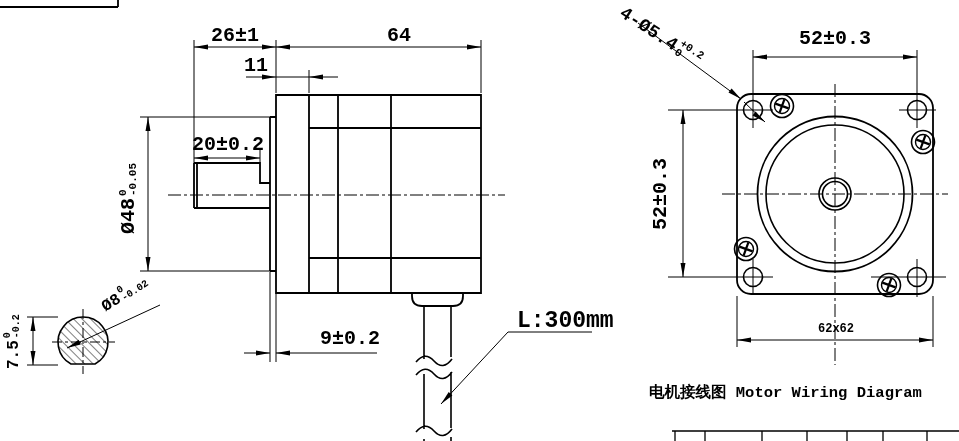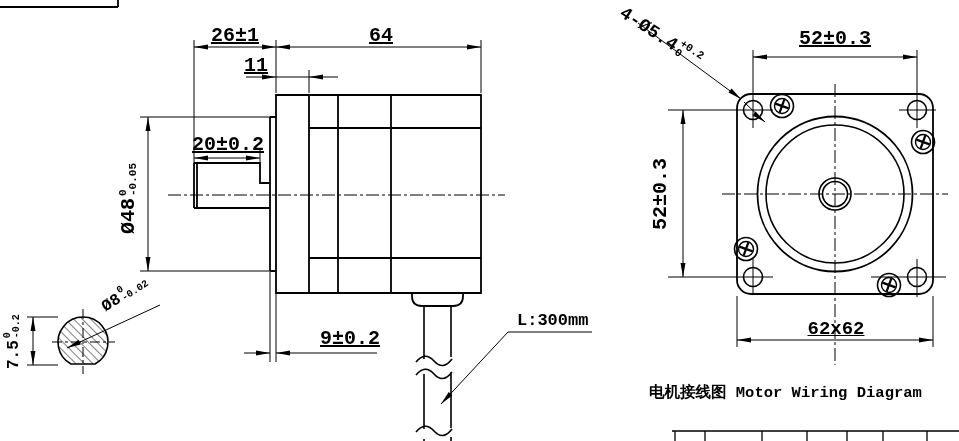--- a/index.html
+++ b/index.html
@@ -4,21 +4,21 @@
 <style>
   html,body{margin:0;padding:0;background:#fff;}
   #stage{position:relative;width:959px;height:441px;background:#fff;overflow:hidden;
          font-family:"Liberation Mono","DejaVu Sans Mono",monospace;}
   svg{position:absolute;left:0;top:0;}
   .dim{position:absolute;display:flex;align-items:flex-start;white-space:nowrap;
        font-weight:bold;color:#000;font-size:20px;line-height:20px;}
   .dim .m{display:inline-block;}
   .tol{display:inline-flex;flex-direction:column;font-size:11px;line-height:10px;
        font-weight:bold;margin-left:2px;margin-top:-1px;}
-  .ctr{justify-content:center;text-align:center;text-decoration:underline;}
+  .ctr{justify-content:center;text-align:center;}
   .rot90{transform:rotate(-90deg);transform-origin:0 0;}
   .cjk{font-family:"Liberation Mono","DejaVu Sans",sans-serif;}
 </style>
 </head>
 <body>
 
 <div id="stage">
 
 <svg width="959" height="441" viewBox="0 0 959 441">
   <defs>
@@ -152,40 +152,40 @@
   </g>
 
   <g>
     <path d="M672,431 H959 M675,431 V441 M705,431 V441 M762,431 V441 M807,431 V441 M847,431 V441 M883,431 V441 M927,431 V441" stroke="#000" stroke-width="1.3" fill="none"></path>
   </g>
 </svg>
 
 <div class="dim ctr" style="left:200px;top:26px;width:70px;">
   <span class="m">26±1</span>
 </div>
-<div class="dim ctr" style="left:346px;top:26px;width:70px;text-align:center;">
+<div class="dim ctr" style="left:364px;top:26px;width:70px;text-align:center;">
   <span class="m">64</span>
 </div>
 <div class="dim ctr" style="left:238px;top:56px;width:36px;">
   <span class="m">11</span>
 </div>
 <div class="dim ctr" style="left:190px;top:135px;width:76px;">
   <span class="m">20±0.2</span>
 </div>
 <div class="dim rot90" style="left:119px;top:234px;">
   <span class="m">Ø48</span>
   <span class="tol">
     <span>0</span>
     <span>-0.05</span>
   </span>
 </div>
 <div class="dim ctr" style="left:312px;top:329px;width:76px;">
   <span class="m">9±0.2</span>
 </div>
-<div class="dim" style="left:517px;top:311px;font-size:17px;text-align:center;">
+<div class="dim" style="left:517px;top:311px;font-size:23px;text-align:center;">
   <span class="m">L:300mm</span>
 </div>
 
 <div class="dim rot90" style="left:4px;top:369px;font-size:16px;">
   <span class="m">7.5</span>
   <span class="tol" style="font-size:10px;line-height:9px;">
     <span>0</span>
     <span>-0.2</span>
   </span>
 </div>
@@ -203,21 +203,21 @@
     <span>+0.2</span>
     <span>0</span>
   </span>
 </div>
 <div class="dim ctr" style="left:785px;top:29px;width:100px;">
   <span class="m">52±0.3</span>
 </div>
 <div class="dim rot90" style="left:651px;top:230px;">
   <span class="m">52±0.3</span>
 </div>
-<div class="dim ctr" style="left:800px;top:319px;width:72px;font-size:19px;">
+<div class="dim ctr" style="left:800px;top:319px;width:72px;font-size:12px;">
   <span class="m">62x62</span>
 </div>
 
 <div class="dim cjk" style="left:649px;top:383px;font-size:15.5px;">
   <span class="m">电机接线图 Motor Wiring Diagram</span>
 </div>
 
 </div>
 
 </body></html>

